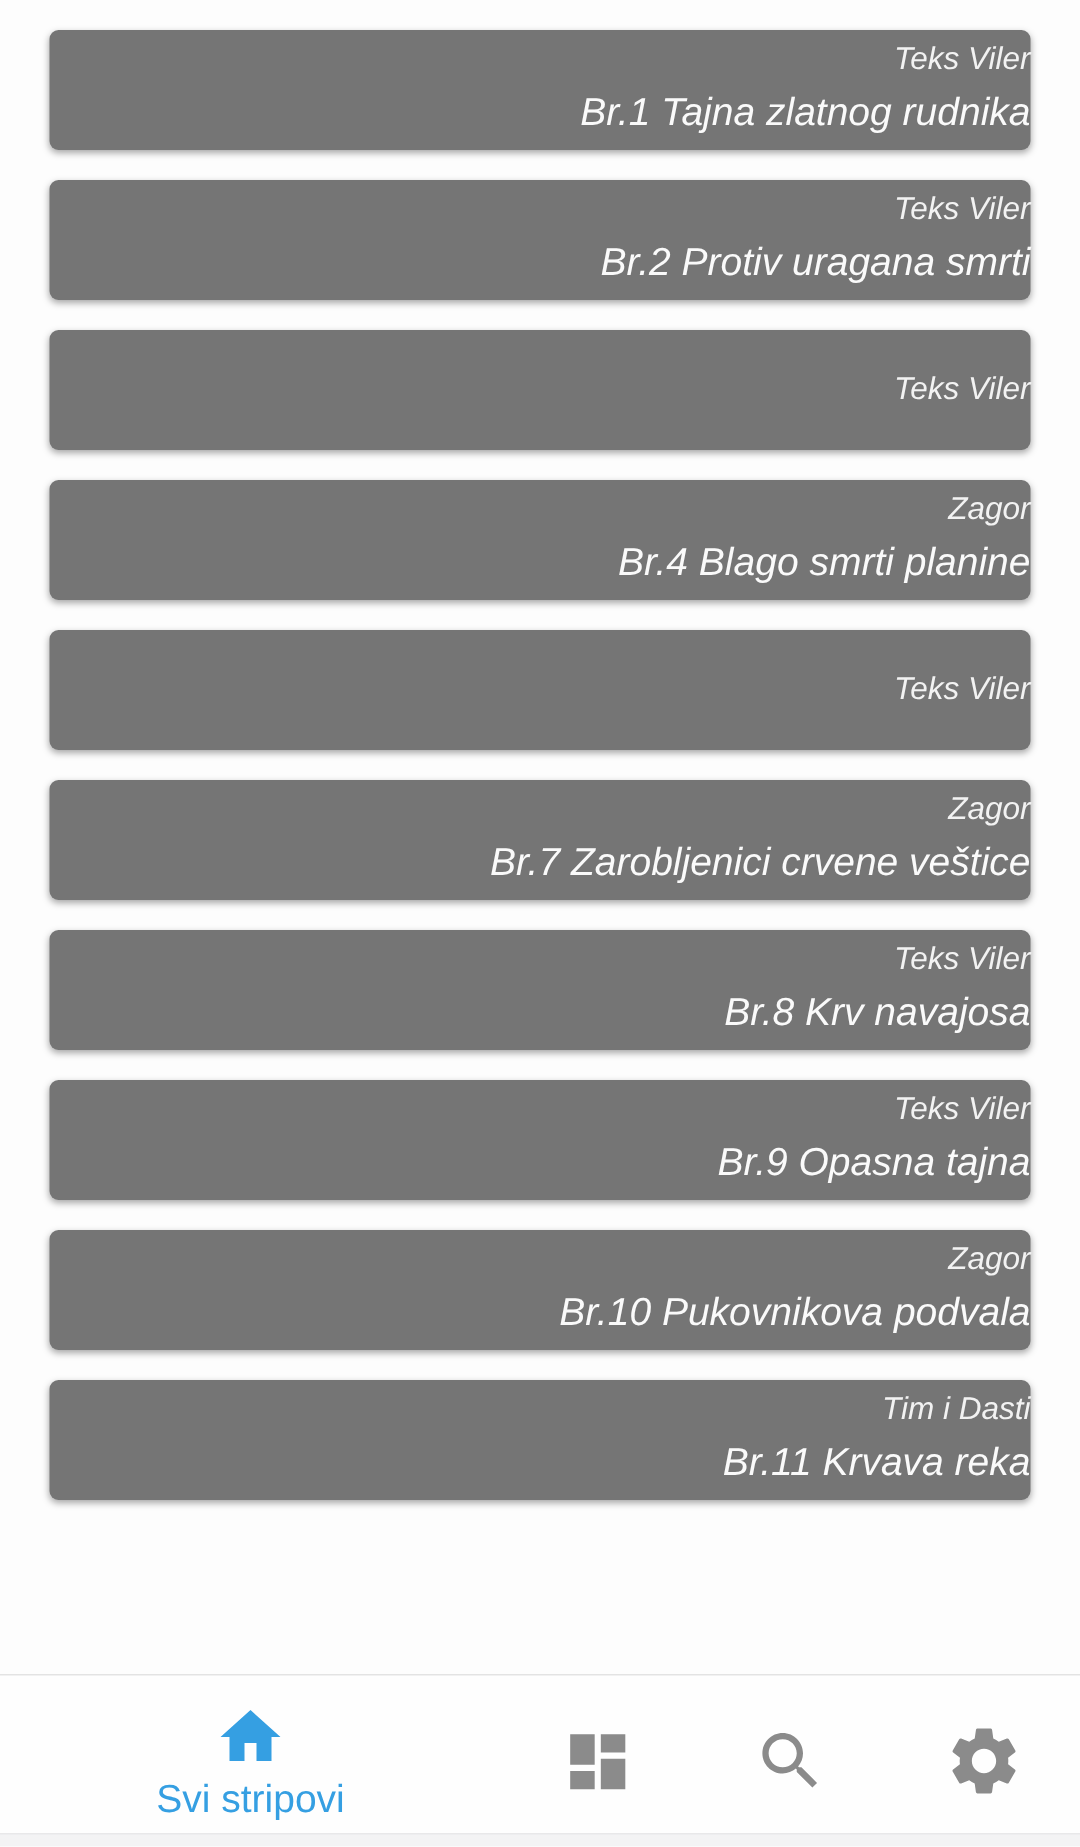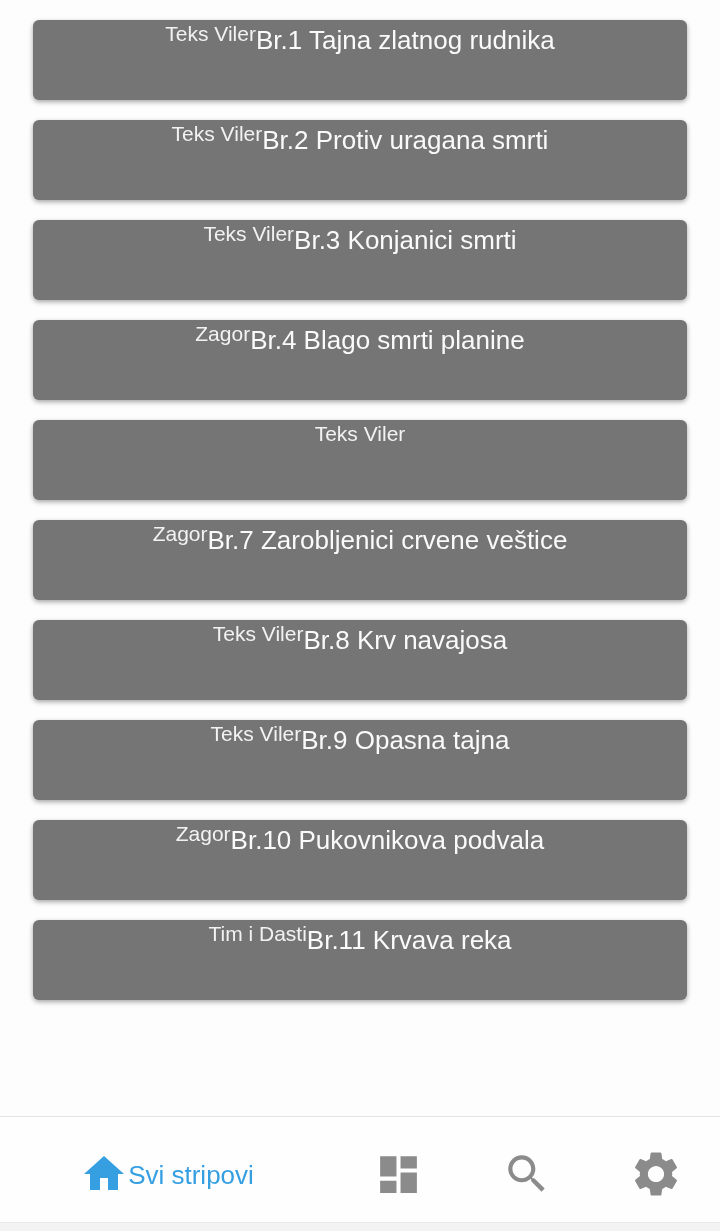--- a/index.html
+++ b/index.html
@@ -22,44 +22,45 @@
   }
 
   
   .comic-list { padding: 20px 33px 0 33px; }
   .comic-card {
     width: 654px; height: 80px;
     margin-bottom: 20px;
     background: var(--card);
     border-radius: 6px;
     box-shadow: 0 2px 5px rgba(0,0,0,0.35);
-    display: flex; flex-direction: row;
-    align-items: flex-start; justify-content: center;
+    display: flex; flex-direction: column;
+    align-items: flex-end; justify-content: center;
     text-align: center;
     cursor: pointer;
+    font-style: italic;
   }
   .comic-series {
     font-size: 21px; line-height: 28px;
     color: #f2f2f2;
   }
   .comic-title {
     font-size: 26px; line-height: 40px;
     color: var(--card-text);
   }
 
   
   .bottom-nav {
     position: absolute; left: 0; top: 1116px;
     width: 720px; height: 115px;
     background: var(--nav-bg);
     border-top: 1px solid var(--divider);
     display: flex;
   }
   .nav-item {
-    display: flex; flex-direction: row;
+    display: flex; flex-direction: column;
     align-items: center; justify-content: center;
     cursor: pointer;
     color: var(--icon-gray);
   }
   .nav-item-active { width: 334px; color: var(--accent); }
   .nav-item:not(.nav-item-active) { flex: 1; }
   .nav-label {
     font-size: 26px;
     margin-top: 2px;
     color: var(--accent);
@@ -86,21 +87,20 @@
     <div class="comic-title">Br.1 Tajna zlatnog rudnika</div>
   </div>
 
   <div class="comic-card">
     <div class="comic-series">Teks Viler</div>
     <div class="comic-title">Br.2 Protiv uragana smrti</div>
   </div>
 
   <div class="comic-card">
     <div class="comic-series">Teks Viler</div>
-    <div class="comic-title">Br.3 Konjanici smrti</div>
   </div>
 
   <div class="comic-card">
     <div class="comic-series">Zagor</div>
     <div class="comic-title">Br.4 Blago smrti planine</div>
   </div>
 
   <div class="comic-card">
     <div class="comic-series">Teks Viler</div>
   </div>

